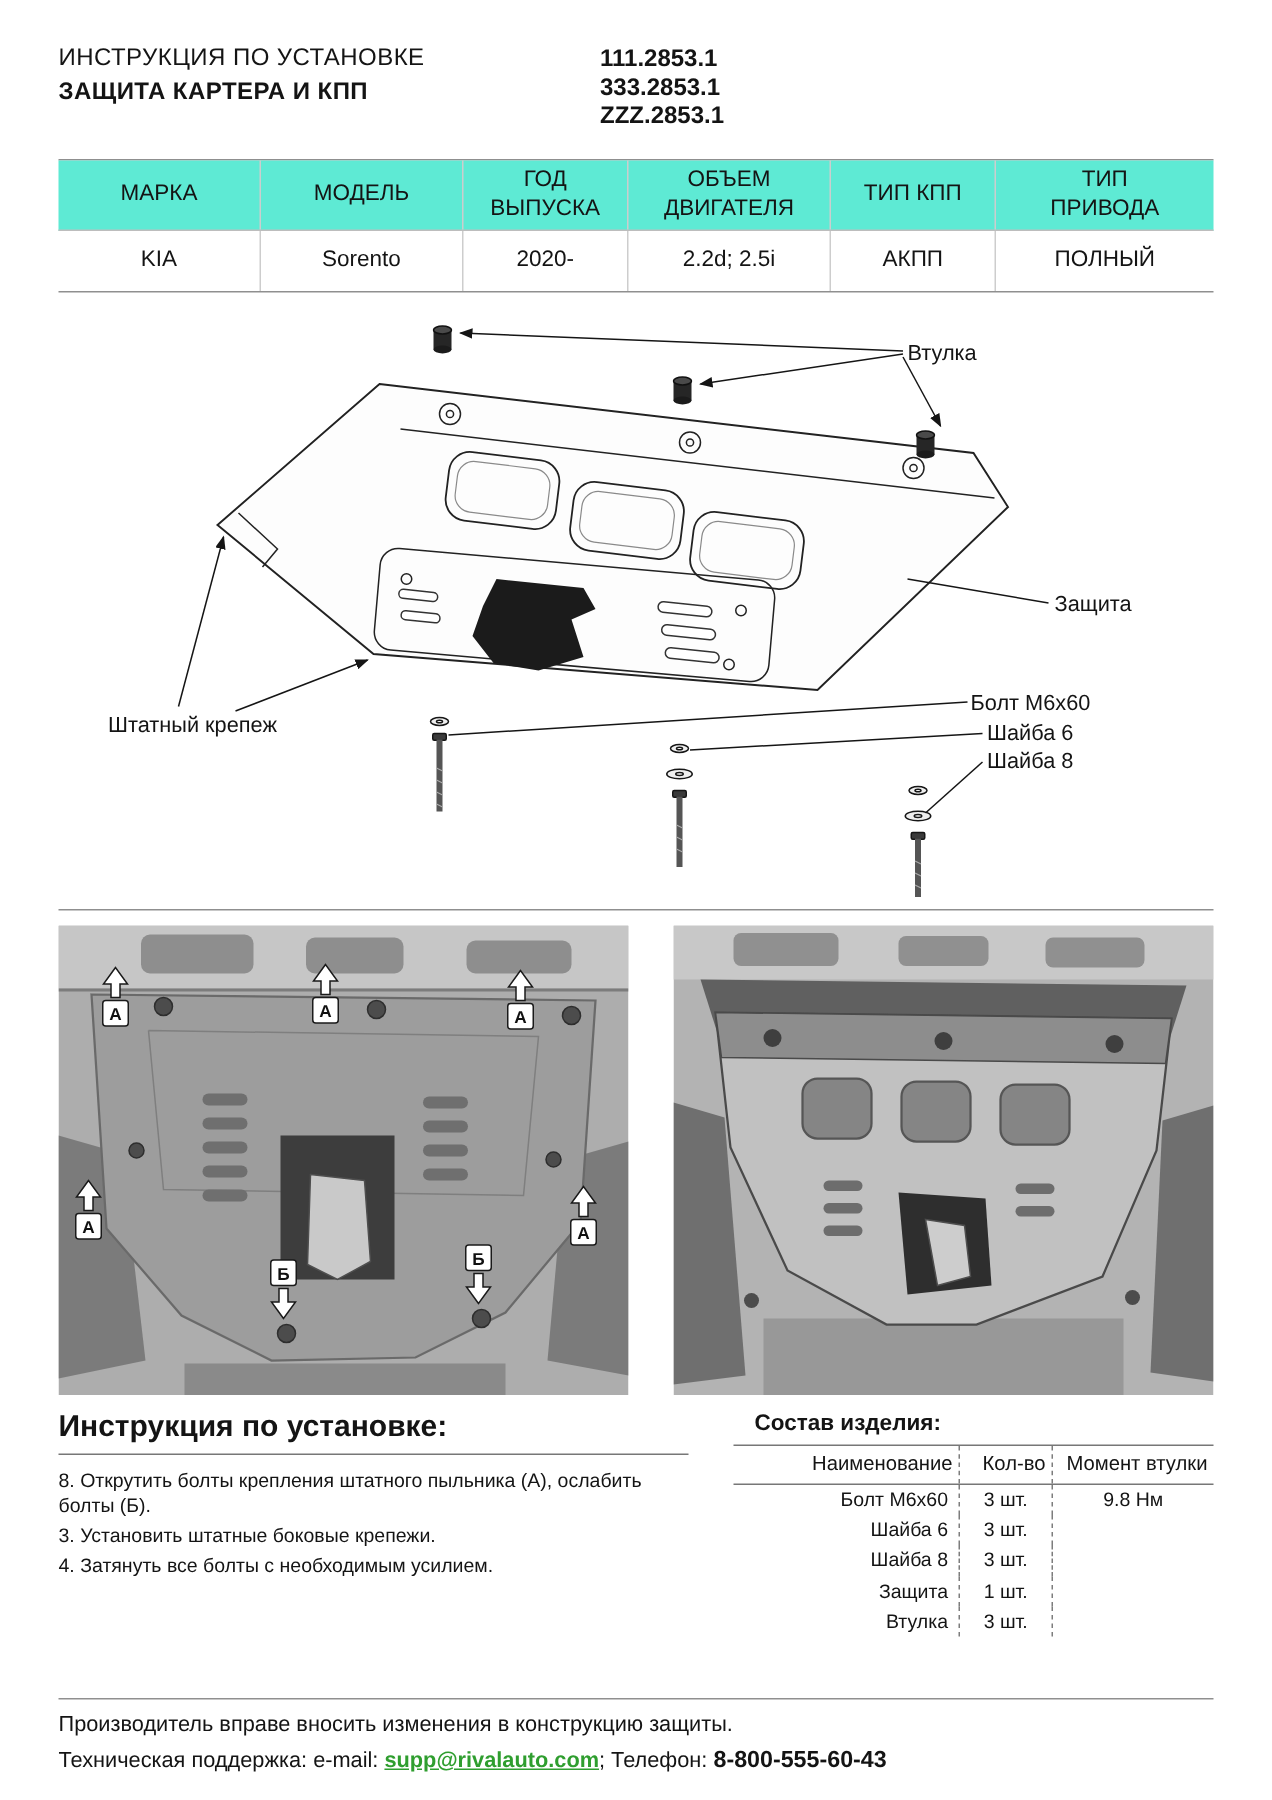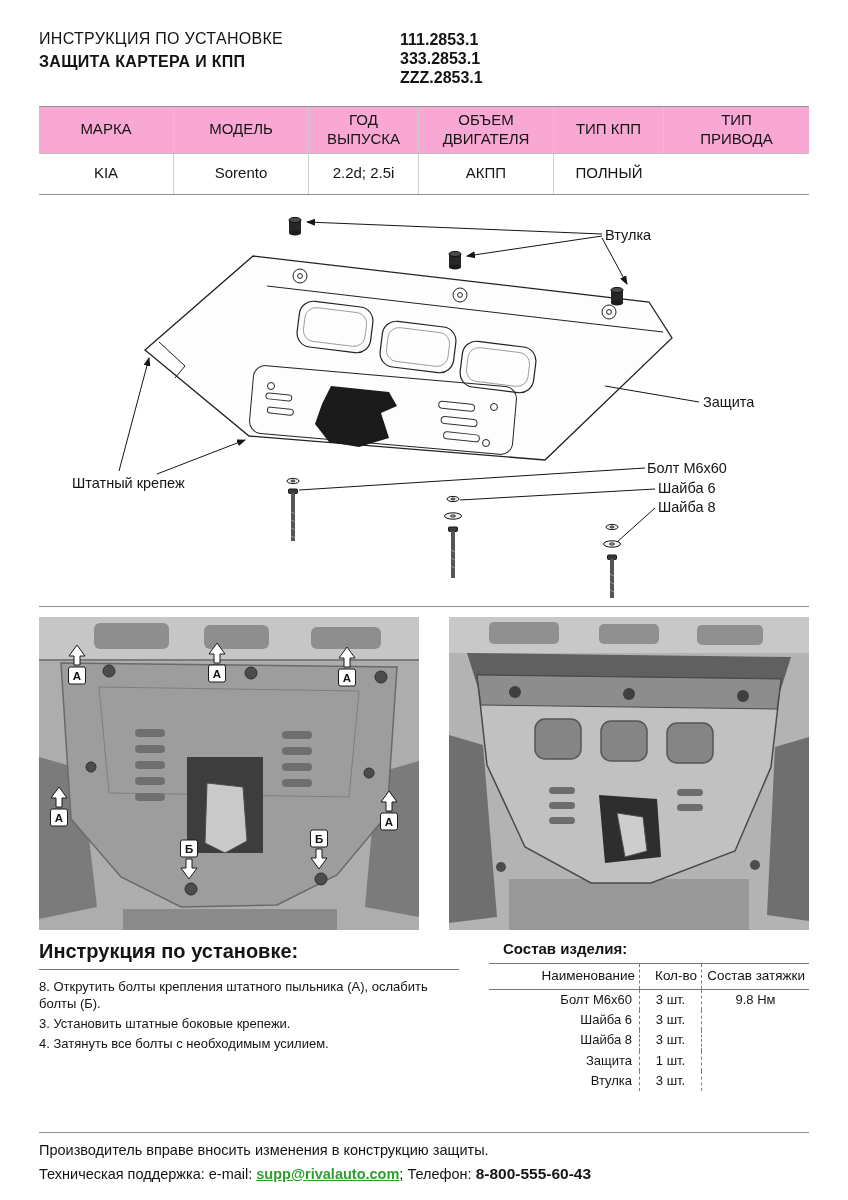--- a/index.html
+++ b/index.html
@@ -21,21 +21,21 @@
   .t1 { font-size:16px; letter-spacing:.3px; }
   .t2 { font-size:16px; font-weight:bold; letter-spacing:.3px; margin-top:5px; }
   .part-numbers { position:absolute; left:361px; top:0; font-weight:bold; font-size:16px; line-height:19px; }
 
   
   .veh-table {
     position:absolute; top:106px; left:39px; width:770px;
     border-top:1px solid #8f8f8f; border-bottom:1px solid #8f8f8f;
   }
   .veh-row { display:grid; grid-template-columns:135px 135px 110px 135px 110px 145px; }
-  .veh-head { background:#f9a8d4; border-bottom:1px solid #bdbdbd; }
+  .veh-head { background:#5eead4; border-bottom:1px solid #bdbdbd; }
   .veh-cell {
     display:flex; align-items:center; justify-content:center;
     text-align:center; font-size:15px; line-height:1.25;
     padding:4px 6px; border-right:1px solid #cdcdcd;
     min-height:45px;
   }
   .veh-head .veh-cell { white-space:pre-line; }
   .veh-data .veh-cell { min-height:40px; }
   .veh-row .veh-cell:last-child { border-right:none; }
 
@@ -99,20 +99,21 @@
 ВЫПУСКА</div>
       <div class="veh-cell">ОБЪЕМ
 ДВИГАТЕЛЯ</div>
       <div class="veh-cell">ТИП КПП</div>
       <div class="veh-cell">ТИП
 ПРИВОДА</div>
     </div>
     <div class="veh-row veh-data">
       <div class="veh-cell">KIA</div>
       <div class="veh-cell">Sorento</div>
+      <div class="veh-cell">2020-</div>
       <div class="veh-cell">2.2d; 2.5i</div>
       <div class="veh-cell">АКПП</div>
       <div class="veh-cell">ПОЛНЫЙ</div>
     </div>
   </div>
 
   <div class="diagram">
     <svg viewBox="0 0 770 403" width="770" height="403">
       <defs>
         <marker id="ah" markerWidth="9" markerHeight="7" refX="8" refY="3.5" orient="auto">
@@ -354,21 +355,21 @@
       <div class="step">3. Установить штатные боковые крепежи.</div>
       <div class="step">4. Затянуть все болты с необходимым усилием.</div>
     </div>
 
     <div class="parts">
       <div class="parts-heading">Состав изделия:</div>
       <div class="parts-table">
         <div class="p-row p-head">
           <div class="p-cell c1">Наименование</div>
           <div class="p-cell c2">Кол-во</div>
-          <div class="p-cell c3">Состав затяжки</div>
+          <div class="p-cell c3">Момент втулки</div>
         </div>
         <div class="p-row">
           <div class="p-cell c1">Болт М6х60</div>
           <div class="p-cell c2">3 шт.</div>
           <div class="p-cell c3">9.8 Нм</div>
         </div>
         <div class="p-row">
           <div class="p-cell c1">Шайба 6</div>
           <div class="p-cell c2">3 шт.</div>
           <div class="p-cell c3"></div>

